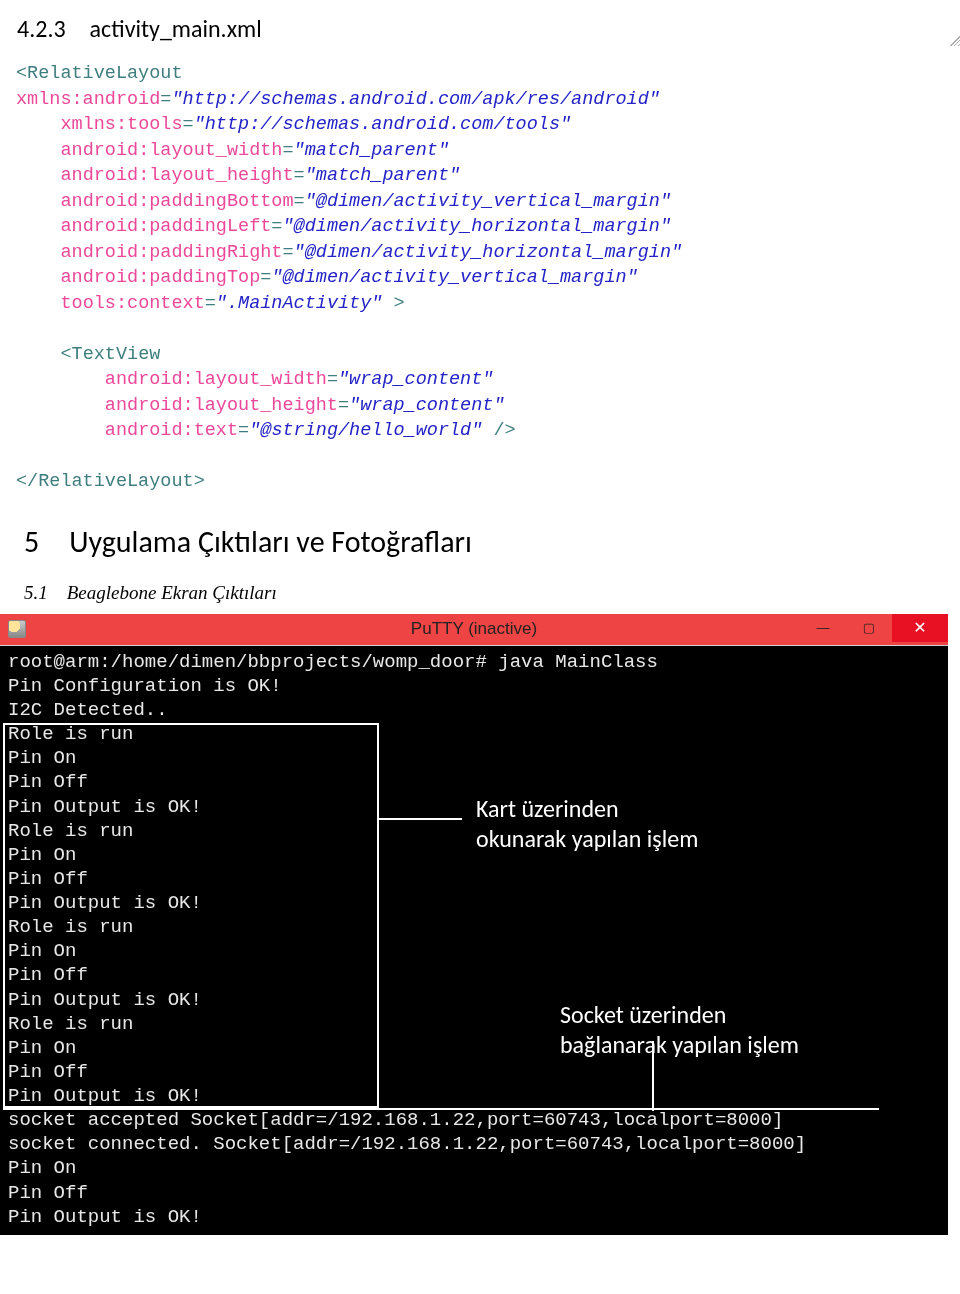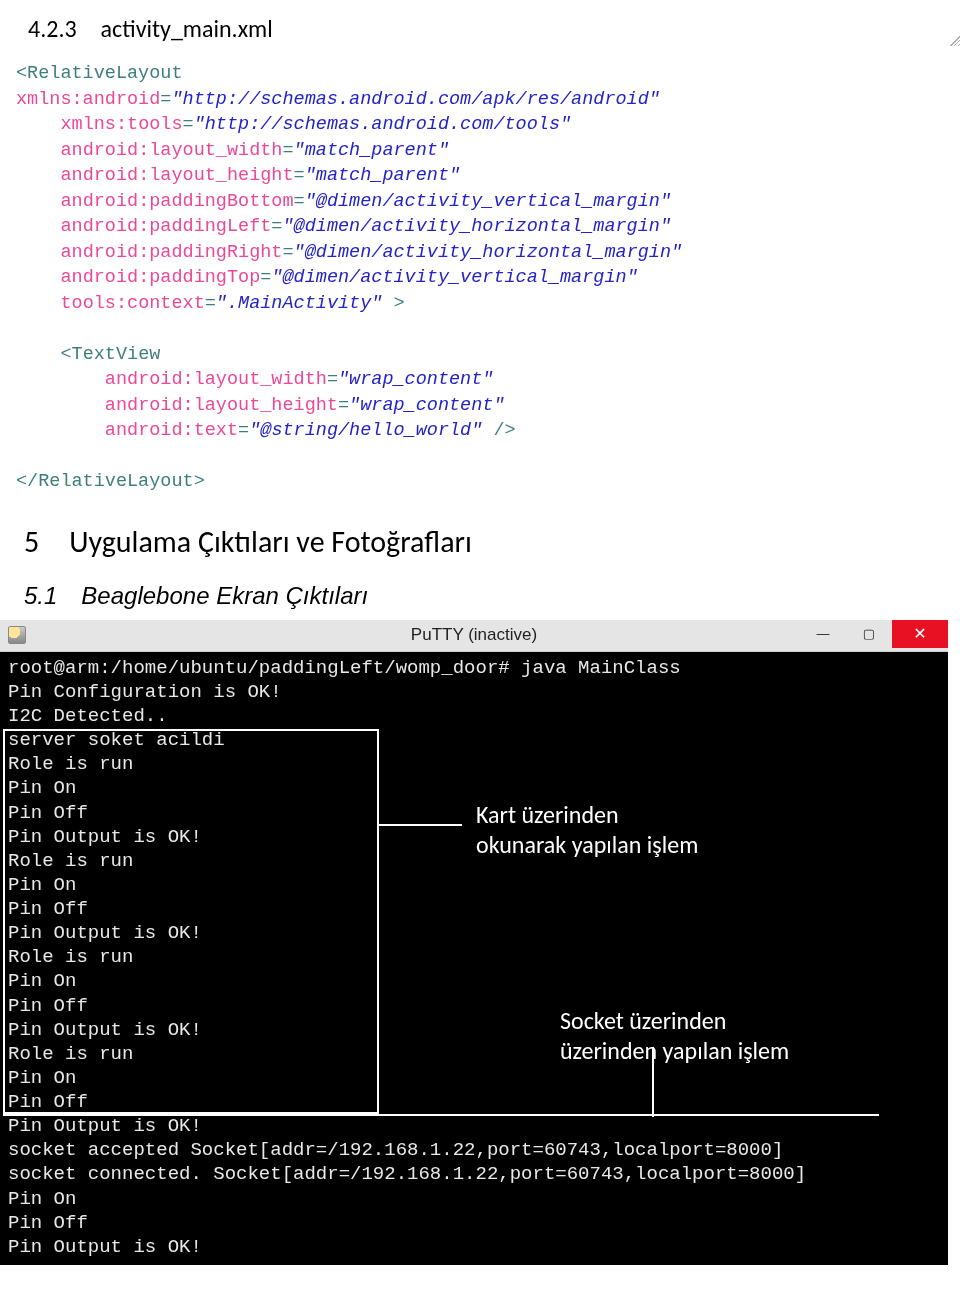--- a/index.html
+++ b/index.html
@@ -7,32 +7,32 @@
     margin: 0;
     padding: 0;
     background: #fff;
     font-family: 'Segoe UI', Tahoma, sans-serif;
     width: 960px;
   }
   .content { padding: 8px 16px 0 16px; }
   .heading-423 {
     font-size: 24px;
     font-family: 'Calibri', 'Segoe UI', sans-serif;
-    margin: 6px 0 18px 12px;
+    margin: 6px 0 18px 1px;
   }
   .heading-5 {
     font-size: 30px;
     font-family: 'Calibri', 'Segoe UI', sans-serif;
     margin: 28px 0 22px 0;
     padding-left: 8px;
   }
   .heading-51 {
-    font-size: 24px;
+    font-size: 19px;
     font-style: italic;
-    font-family: Liberation Sans, sans-serif;
+    font-family: Liberation Serif, serif;
     margin: 6px 0 10px 0;
     padding-left: 8px;
   }
   pre.xml-code {
     font-family: 'Courier New', monospace;
     font-size: 18.5px;
     line-height: 1.38;
     margin: 0 0 10px 0;
     white-space: pre;
   }
@@ -41,21 +41,21 @@
   .c-val    { color: #2323C8; font-style: italic; }  
   .c-punct  { color: #3E7E7E; }
 
   
   .putty-wrap {
     width: 948px;
     margin-top: 2px;
   }
   .putty-titlebar {
     height: 32px;
-    background: #e5e5e5;
+    background: #ef4444;
     border-bottom: 1px solid #d0d0d0;
     display: flex;
     align-items: center;
     position: relative;
   }
   .putty-icon {
     width: 18px; height: 18px;
     margin-left: 8px;
     background:
       radial-gradient(circle at 30% 30%, #ffe49a 0 40%, transparent 41%),
@@ -182,24 +182,23 @@
     <div class="putty-title">PuTTY (inactive)</div>
     <div class="winctl">
       <div class="winbtn min">—</div>
       <div class="winbtn max">▢</div>
       <div class="winbtn close">✕</div>
     </div>
   </div>
   <div class="resize-grip"></div>
 
   <div class="putty-body">
-    <div class="term-line term-white">root@arm:/home/ubuntu/paddingLeft/womp_door# java MainClass</div>
+    <div class="term-line term-white">root@arm:/home/dimen/bbprojects/womp_door# java MainClass</div>
     <div class="term-line term-white">Pin Configuration is OK!</div>
     <div class="term-line term-white">I2C Detected..</div>
-    <div class="term-line term-white">server soket acildi</div>
 
     <div class="term-line term-white">Role is run</div>
     <div class="term-line term-white">Pin On</div>
     <div class="term-line term-white">Pin Off</div>
     <div class="term-line term-white">Pin Output is OK!</div>
     <div class="term-line term-white">Role is run</div>
     <div class="term-line term-white">Pin On</div>
     <div class="term-line term-white">Pin Off</div>
     <div class="term-line term-white">Pin Output is OK!</div>
     <div class="term-line term-white">Role is run</div>
@@ -221,16 +220,16 @@
     <div class="box1-hline"></div>
     <div class="annot annot1">
       <span>Kart üzerinden</span><br>
       <span>okunarak yapılan işlem</span>
     </div>
 
     <div class="box2"></div>
     <div class="box2-vline"></div>
     <div class="annot annot2">
       <span>Socket üzerinden</span><br>
-      <span>üzerinden yapılan işlem</span>
+      <span>bağlanarak yapılan işlem</span>
     </div>
   </div>
 </div>
 
 </body></html>

